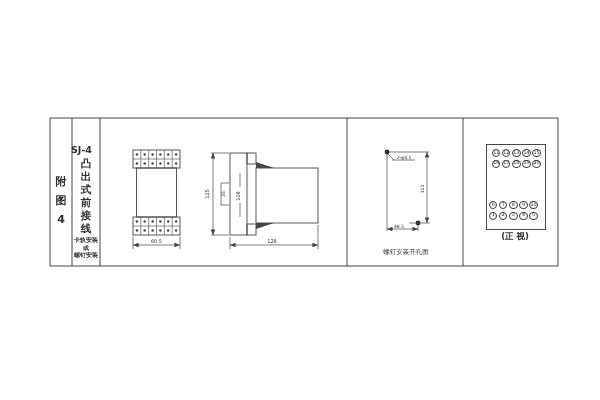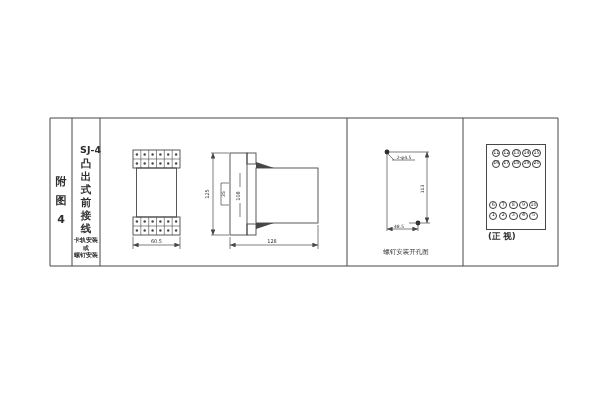--- a/index.html
+++ b/index.html
@@ -1,25 +1,25 @@
 <!DOCTYPE html>
 <html><head>
 <meta charset="utf-8">
 <style>
   html,body{margin:0;padding:0;background:#ffffff;}
   .page{position:relative;width:600px;height:400px;background:#ffffff;overflow:hidden;
         font-family:"DejaVu Sans",sans-serif;color:#2e2e2e;}
   .abs{position:absolute;}
   .vtext{white-space:pre-line;text-align:center;}
   .fig-label{left:48px;top:172px;width:26px;font-size:11px;line-height:19px;font-weight:600;}
-  .model{left:71px;top:144px;width:30px;text-align:right;font-size:9.5px;font-weight:700;}
+  .model{left:71px;top:144px;width:30px;text-align:left;font-size:9.5px;font-weight:700;}
   .type-v{left:71px;top:157px;width:30px;font-size:10.5px;line-height:13px;font-weight:600;}
   .mount-note{left:69px;top:236px;width:34px;font-size:6px;line-height:7.5px;font-weight:600;}
   .drill-cap{left:368px;top:248px;width:76px;text-align:center;font-size:6.5px;font-weight:400;}
-  .term-cap{left:488px;top:231px;width:54px;font-size:8.5px;font-weight:600;}
+  .term-cap{left:488px;top:231px;width:54px;text-align:center;font-size:8.5px;font-weight:600;}
   .term-box{left:486px;top:144px;width:58px;height:84px;border:1px solid #474747;background:#fff;}
   .pin-row{position:absolute;display:flex;}
   .pin{display:inline-flex;align-items:center;justify-content:center;flex:0 0 auto;
        width:8.4px;height:8.4px;border:0.8px solid #3c3c3c;border-radius:50%;
        font-size:4.8px;line-height:1;color:#1e1e1e;margin-right:1.7px;box-sizing:border-box;}
   .row-t1{left:492px;top:149px;}
   .row-t2{left:492px;top:159.5px;}
   .row-b1{left:489px;top:201px;}
   .row-b2{left:489px;top:211.5px;}
   svg{position:absolute;left:0;top:0;}

